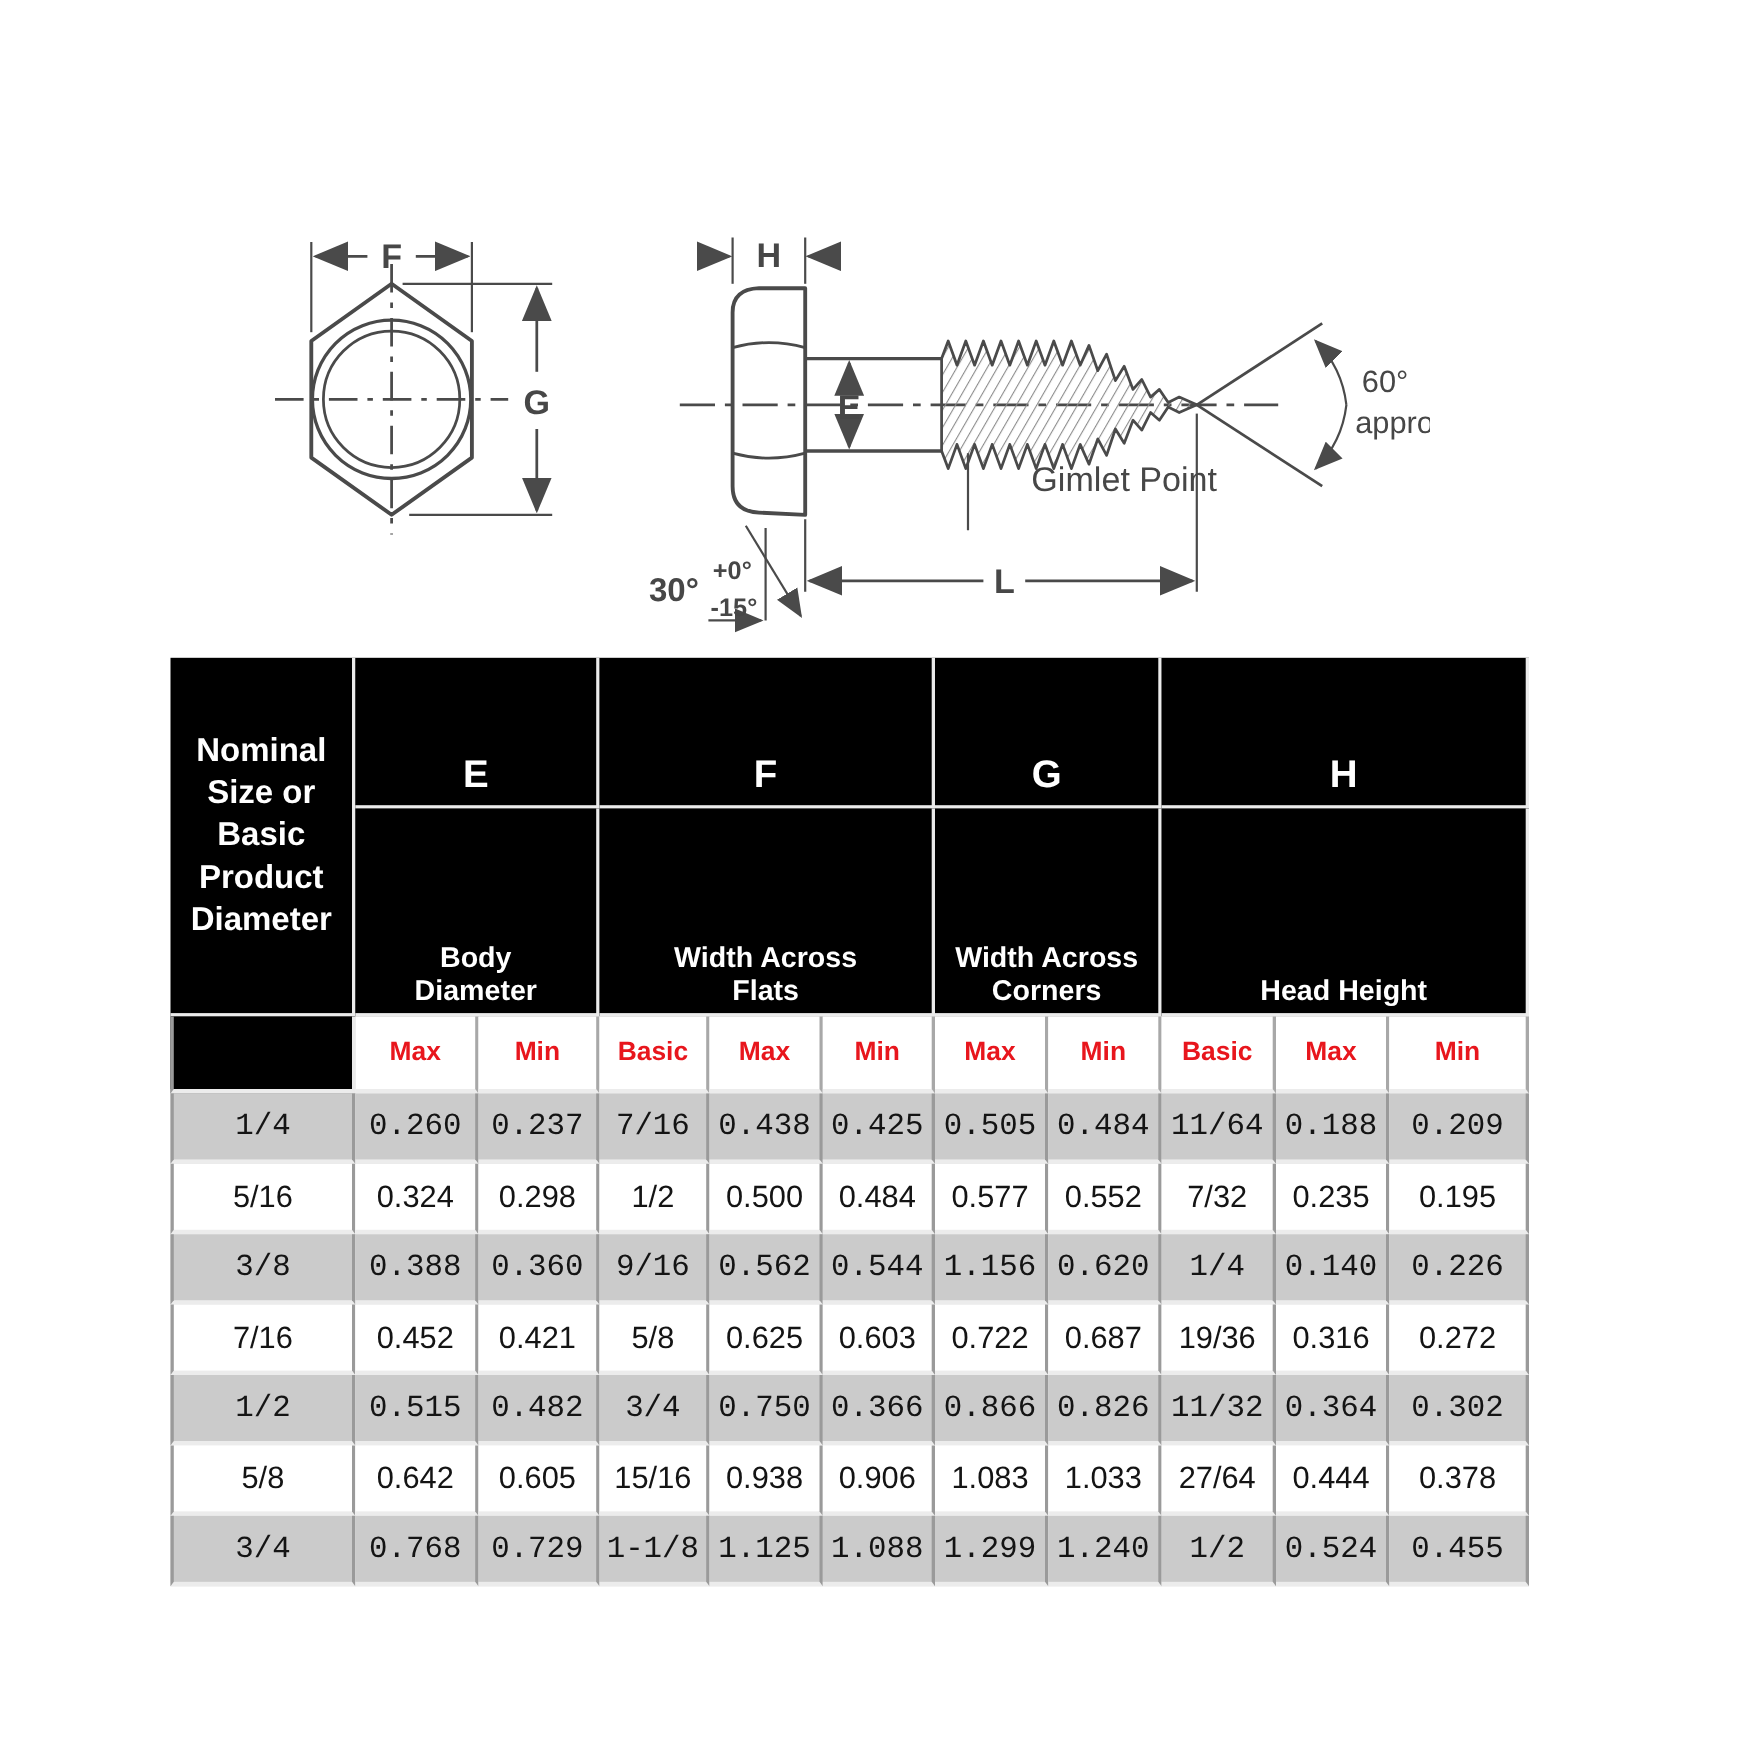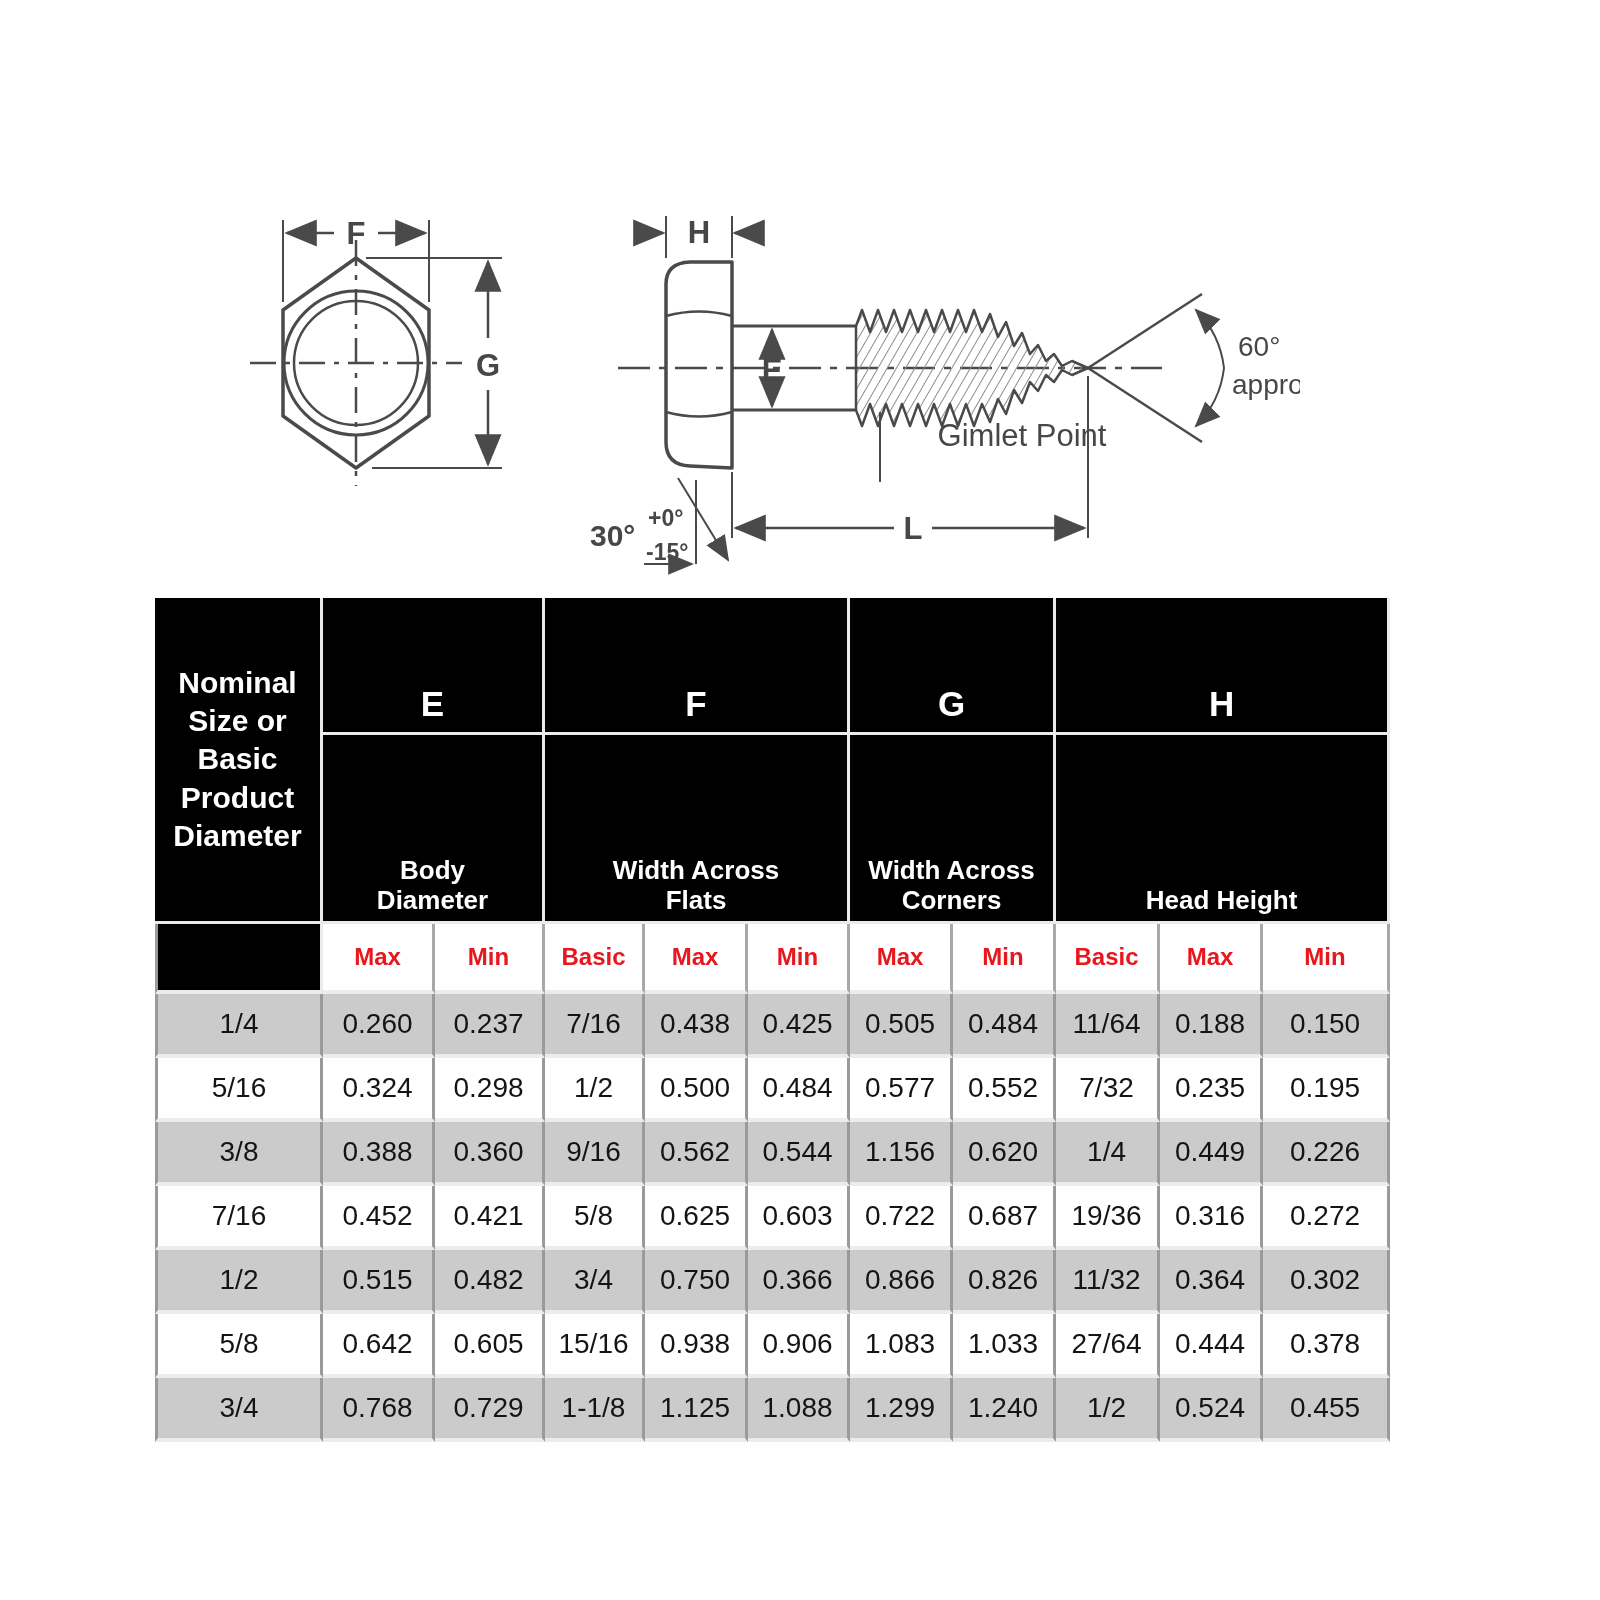--- a/index.html
+++ b/index.html
@@ -47,21 +47,21 @@
     background:#000000;
     border-left:3px solid #9a9a9a;
     border-right:3px solid #ebebeb; border-bottom:4px solid #ececec;
   }
   tbody td {
     height:58px; font-size:28px; color:#141414; vertical-align:middle;
     background:#ffffff;
     border-right:3px solid #9a9a9a; border-bottom:4px solid #ececec;
   }
   tbody td:first-child { border-left:3px solid #9a9a9a; }
-  tbody tr.alt td { background:#cbcbcb; }
+  tbody tr.alt td { background:#cbcbcb;font-family:Liberation Mono, monospace; }
 </style>
 </head>
 <body>
 
 <svg class="diagram" viewBox="0 0 1150 445" xmlns="http://www.w3.org/2000/svg">
   <defs>
     <marker id="arr" viewBox="0 0 12 10" refX="11" refY="5" markerWidth="13" markerHeight="11" orient="auto">
       <path d="M0,0 L12,5 L0,10 z" fill="#4a4a4a"></path>
     </marker>
     <pattern id="hatch" width="8" height="8" patternUnits="userSpaceOnUse" patternTransform="rotate(30)">
@@ -194,21 +194,21 @@
         <td>1/4</td>
         <td>0.260</td>
         <td>0.237</td>
         <td>7/16</td>
         <td>0.438</td>
         <td>0.425</td>
         <td>0.505</td>
         <td>0.484</td>
         <td>11/64</td>
         <td>0.188</td>
-        <td>0.150</td>
+        <td>0.209</td>
       </tr>
       <tr>
         <td>5/16</td>
         <td>0.324</td>
         <td>0.298</td>
         <td>1/2</td>
         <td>0.500</td>
         <td>0.484</td>
         <td>0.577</td>
         <td>0.552</td>
@@ -219,21 +219,21 @@
       <tr class="alt">
         <td>3/8</td>
         <td>0.388</td>
         <td>0.360</td>
         <td>9/16</td>
         <td>0.562</td>
         <td>0.544</td>
         <td>1.156</td>
         <td>0.620</td>
         <td>1/4</td>
-        <td>0.449</td>
+        <td>0.140</td>
         <td>0.226</td>
       </tr>
       <tr>
         <td>7/16</td>
         <td>0.452</td>
         <td>0.421</td>
         <td>5/8</td>
         <td>0.625</td>
         <td>0.603</td>
         <td>0.722</td>

